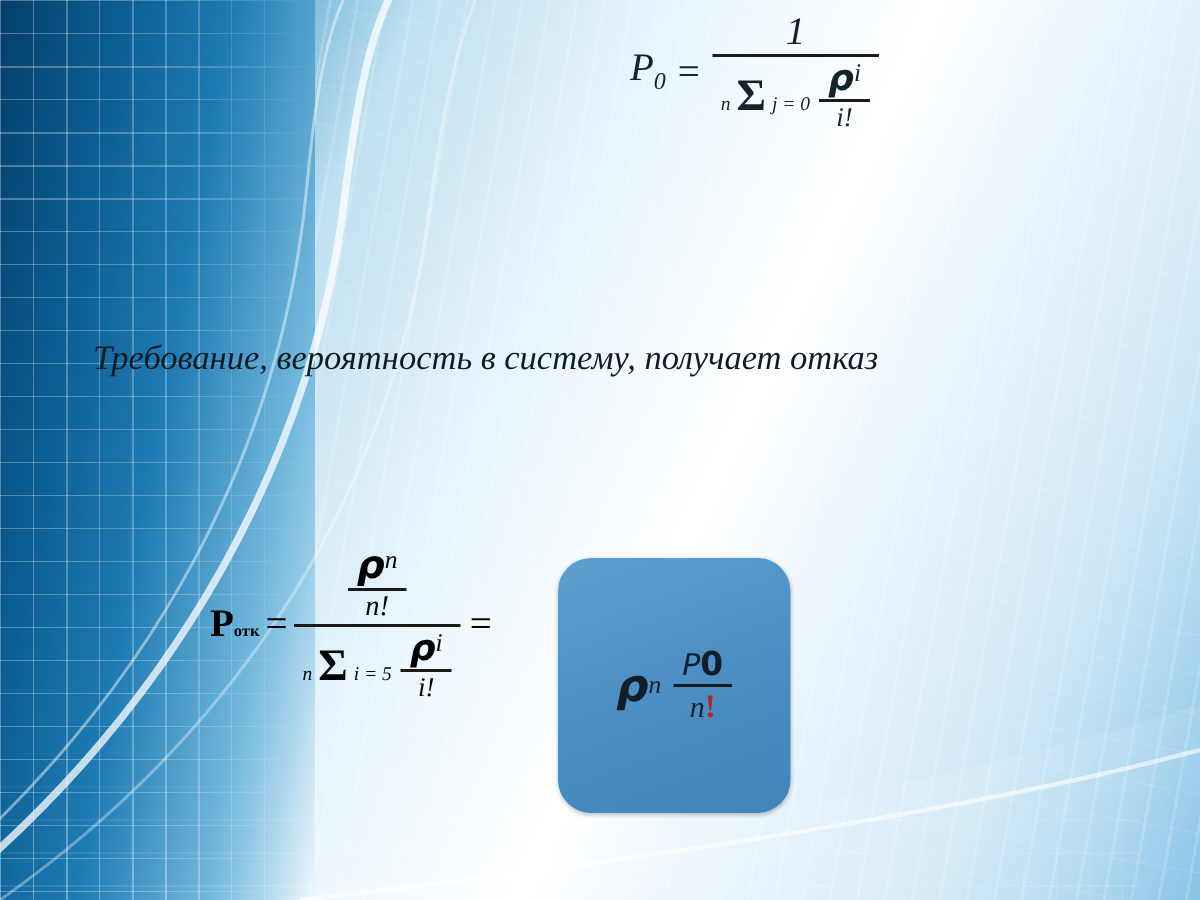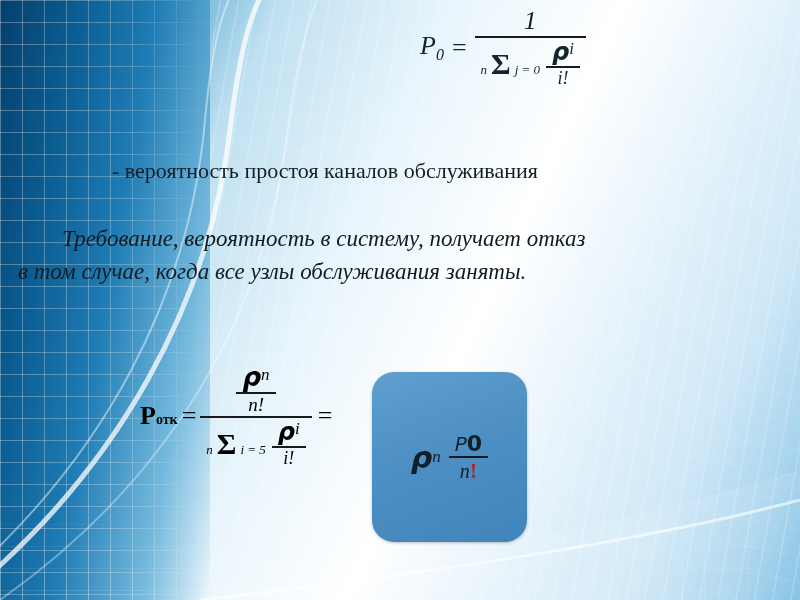--- a/index.html
+++ b/index.html
@@ -120,21 +120,21 @@
 
   
   .potk-block {
     position: absolute;
     left: 140px;
     top: 362px;
     display: flex;
     align-items: center;
   }
   .potk-label { font-weight: 700; font-size: 26px; font-family: "Liberation Serif", serif; }
-  .potk-label .s { font-size: 14px; font-weight: 700; }
+  .potk-label .s { font-size: 11px; font-weight: 700; }
 
   .rounded-box {
     position: absolute;
     left: 372px;
     top: 372px;
     width: 155px;
     height: 170px;
     background: linear-gradient(160deg, #5f9fd0 0%, #4e90c4 45%, #3f84bb 100%);
     border-radius: 22px;
     box-shadow: 0 1px 3px rgba(0,0,0,.25);
@@ -191,25 +191,24 @@
                   <span class="rho" style="font-size:24px">ρ</span><span class="supn">i</span>
                 </span>
                 <span class="den" style="font-style:italic;font-size:18px">i!</span>
               </span>
             </span>
           </span>
         </span>
       </div>
     </div>
 
-    <div class="caption">- вероятность простоя каналов обслуживания</div>
 
     <div class="para">
       <span class="indent"></span><span>Требование, вероятность в систему, получает отказ</span><br>
-      <span>в том случае, когда все узлы обслуживания заняты.</span><br>
+      <br>
     </div>
 
     <div class="potk-block">
       <span class="potk-label">
         <span>P</span><span class="s">отк</span>
       </span>
       <span class="eq" style="margin:0 4px">=</span>
       <span class="frac">
         <span class="num">
           <span class="frac">

